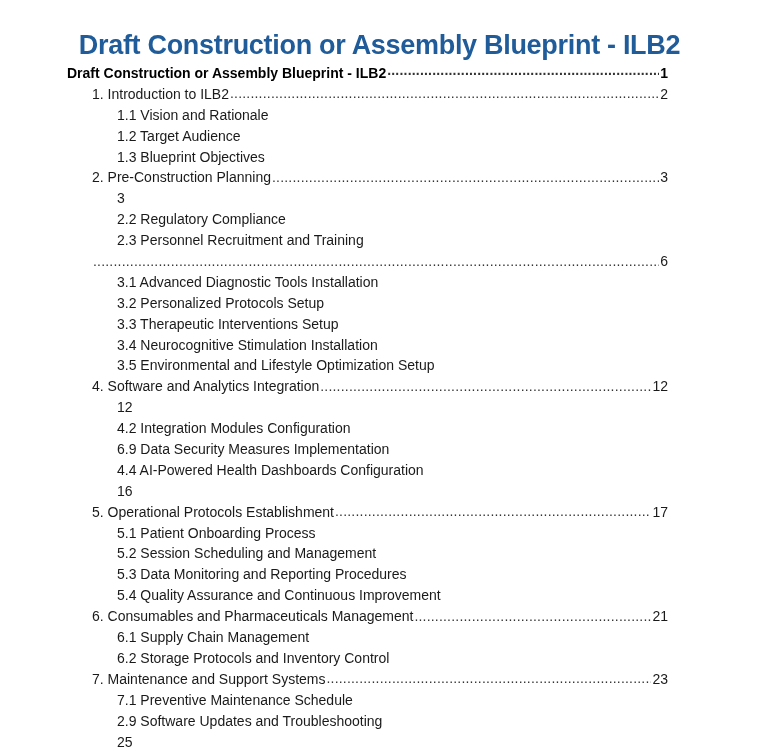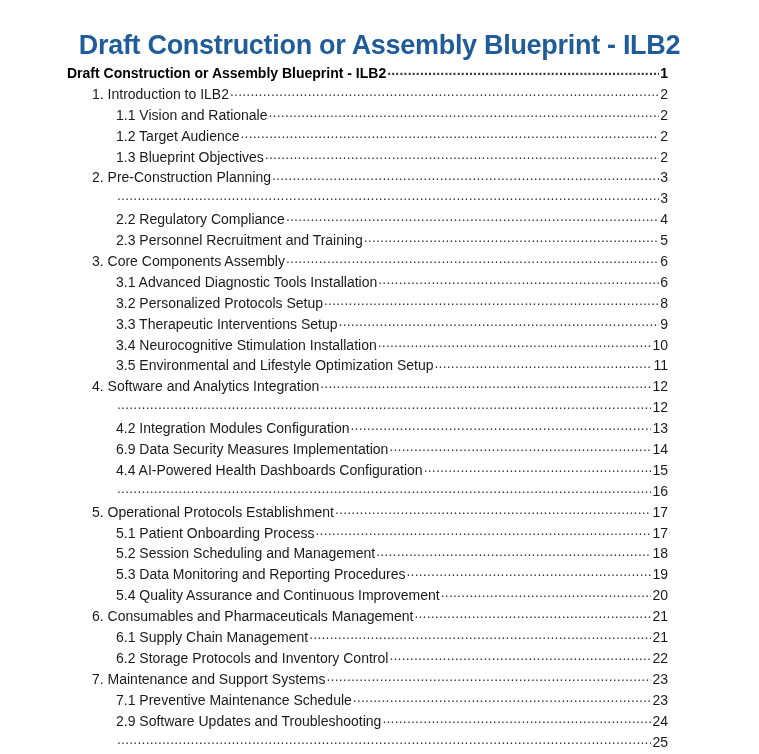--- a/index.html
+++ b/index.html
@@ -44,22 +44,22 @@
       overflow: hidden;
       text-decoration: none;
       color: #1a1a1a;
       cursor: pointer;
     }
     .toc-row.level-0 {
       font-weight: bold;
       color: #000;
       padding-left: 0;
     }
-    .toc-row.level-1 { padding-left: 25px; }
-    .toc-row.level-2 { padding-left: 49px; }
+    .toc-row.level-1 { padding-left: 25px; align-items: center; }
+    .toc-row.level-2 { padding-left: 49px; flex-direction: column; }
     .toc-label {
       flex: 0 0 auto;
     }
     .toc-leader {
       flex: 1 1 auto;
       overflow: hidden;
       margin: 0 1px;
       position: relative;
       height: 1em;
     }
@@ -121,21 +121,20 @@
       <span class="toc-label">2.2 Regulatory Compliance</span>
       <span class="toc-leader"></span>
       <span class="toc-page">4</span>
     </a>
     <a class="toc-row level-2">
       <span class="toc-label">2.3 Personnel Recruitment and Training</span>
       <span class="toc-leader"></span>
       <span class="toc-page">5</span>
     </a>
     <a class="toc-row level-1">
-      <span class="toc-label">3. Core Components Assembly</span>
       <span class="toc-leader"></span>
       <span class="toc-page">6</span>
     </a>
     <a class="toc-row level-2">
       <span class="toc-label">3.1 Advanced Diagnostic Tools Installation</span>
       <span class="toc-leader"></span>
       <span class="toc-page">6</span>
     </a>
     <a class="toc-row level-2">
       <span class="toc-label">3.2 Personalized Protocols Setup</span>

